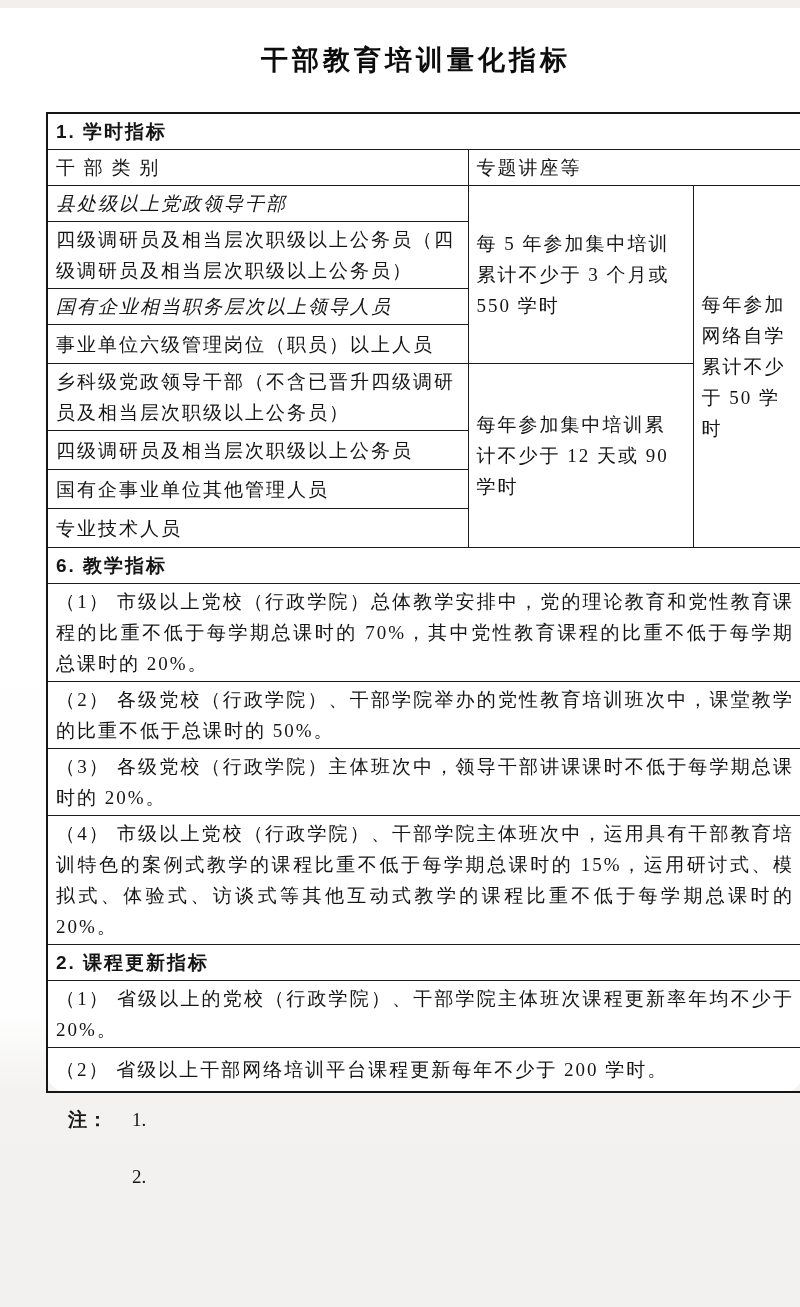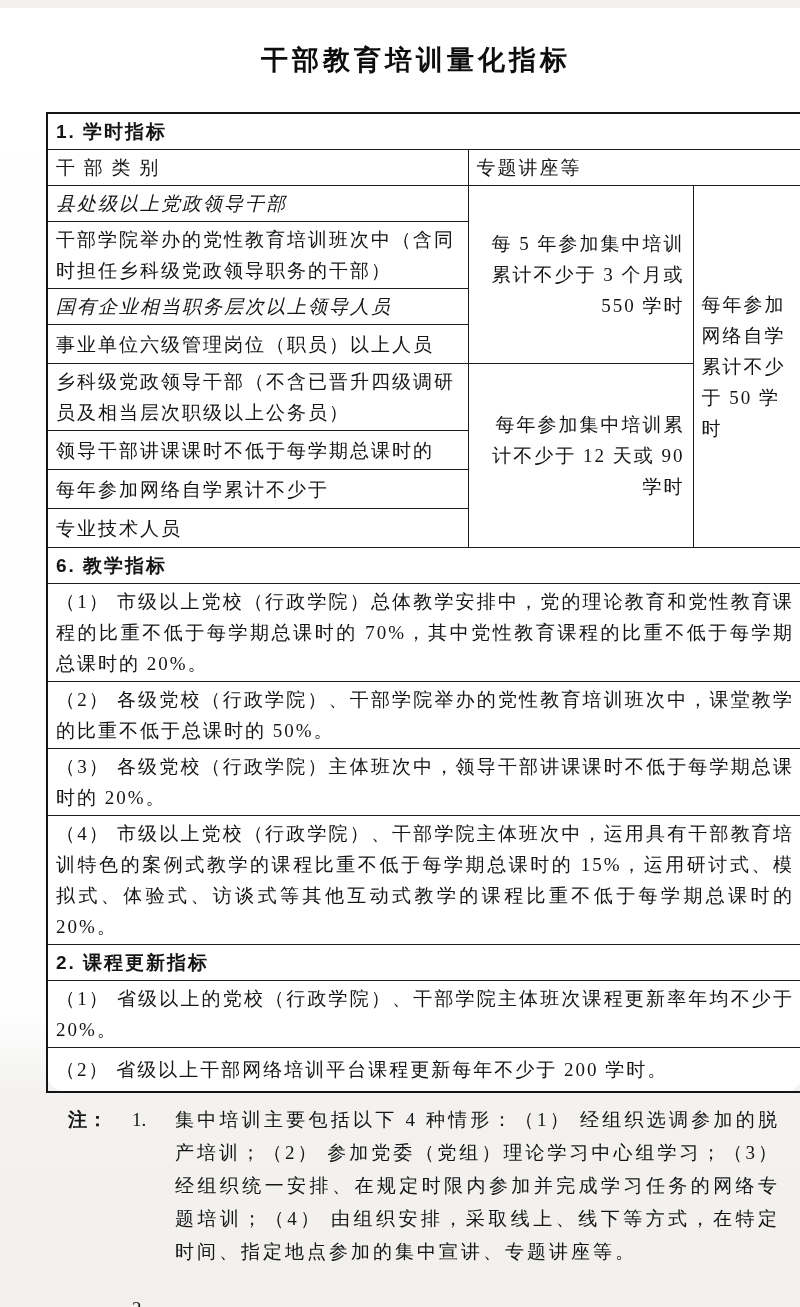--- a/index.html
+++ b/index.html
@@ -57,21 +57,20 @@
   }
   td.cadre { padding-left: 7px; }
   tr.h1 td.cadre { height: 36px; font-style: italic; }
   tr.h1b td.cadre { height: 39px; }
   tr.h2 td.cadre { height: 61px; }
   td.faded { color: #4e4e4e; }
   td.req {
     line-height: 36px;
     letter-spacing: 2px;
     padding: 4px 10px;
-    text-align: right;
   }
   td.online {
     line-height: 37px;
     padding: 4px 5px 4px 7px;
     letter-spacing: 1.5px;
   }
   td.item {
     line-height: 33px;
     letter-spacing: 3px;
     text-align: justify;
@@ -125,37 +124,37 @@
     <tr>
       <td class="col-header">干 部 类 别</td>
       <td class="col-header" colspan="2">专题讲座等</td>
     </tr>
     <tr class="h1">
       <td class="cadre">县处级以上党政领导干部</td>
       <td class="req" rowspan="4">每 5 年参加集中培训累计不少于 3 个月或 550 学时</td>
       <td class="online" rowspan="8">每年参加网络自学累计不少于 50 学时</td>
     </tr>
     <tr class="h2">
-      <td class="cadre">干部学院举办的党性教育培训班次中（含同时担任乡科级党政领导职务的干部）</td>
+      <td class="cadre">四级调研员及相当层次职级以上公务员（四级调研员及相当层次职级以上公务员）</td>
     </tr>
     <tr class="h1">
       <td class="cadre">国有企业相当职务层次以上领导人员</td>
     </tr>
     <tr class="h1b">
       <td class="cadre">事业单位六级管理岗位（职员）以上人员</td>
     </tr>
     <tr class="h2">
       <td class="cadre">乡科级党政领导干部（不含已晋升四级调研员及相当层次职级以上公务员）</td>
       <td class="req" rowspan="4">每年参加集中培训累计不少于 12 天或 90 学时</td>
     </tr>
     <tr class="h1b">
-      <td class="cadre">领导干部讲课课时不低于每学期总课时的</td>
+      <td class="cadre">四级调研员及相当层次职级以上公务员</td>
     </tr>
     <tr class="h1b">
-      <td class="cadre">每年参加网络自学累计不少于</td>
+      <td class="cadre">国有企事业单位其他管理人员</td>
     </tr>
     <tr class="h1b">
       <td class="cadre faded">专业技术人员</td>
     </tr>
     <tr>
       <td class="section-title" colspan="3">6. 教学指标</td>
     </tr>
     <tr>
       <td class="item" colspan="3">（1） 市级以上党校（行政学院）总体教学安排中，党的理论教育和党性教育课程的比重不低于每学期总课时的 70%，其中党性教育课程的比重不低于每学期总课时的 20%。</td>
     </tr>
@@ -179,19 +178,18 @@
     </tr>
   </tbody>
 </table>
 
 <div class="scan-dot"></div>
 
 <div class="notes">
   <div class="note-row">
     <span class="note-label">注：</span>
     <span class="note-num">1.</span>
-    <span class="note-text">集中培训主要包括以下 4 种情形：（1） 经组织选调参加的脱产培训；（2） 参加党委（党组）理论学习中心组学习；（3） 经组织统一安排、在规定时限内参加并完成学习任务的网络专题培训；（4） 由组织安排，采取线上、线下等方式，在特定时间、指定地点参加的集中宣讲、专题讲座等。</span>
   </div>
   <div class="note-row">
     <span class="note-label"></span>
     <span class="note-num">2.</span>
   </div>
 </div>
 
 </body></html>

